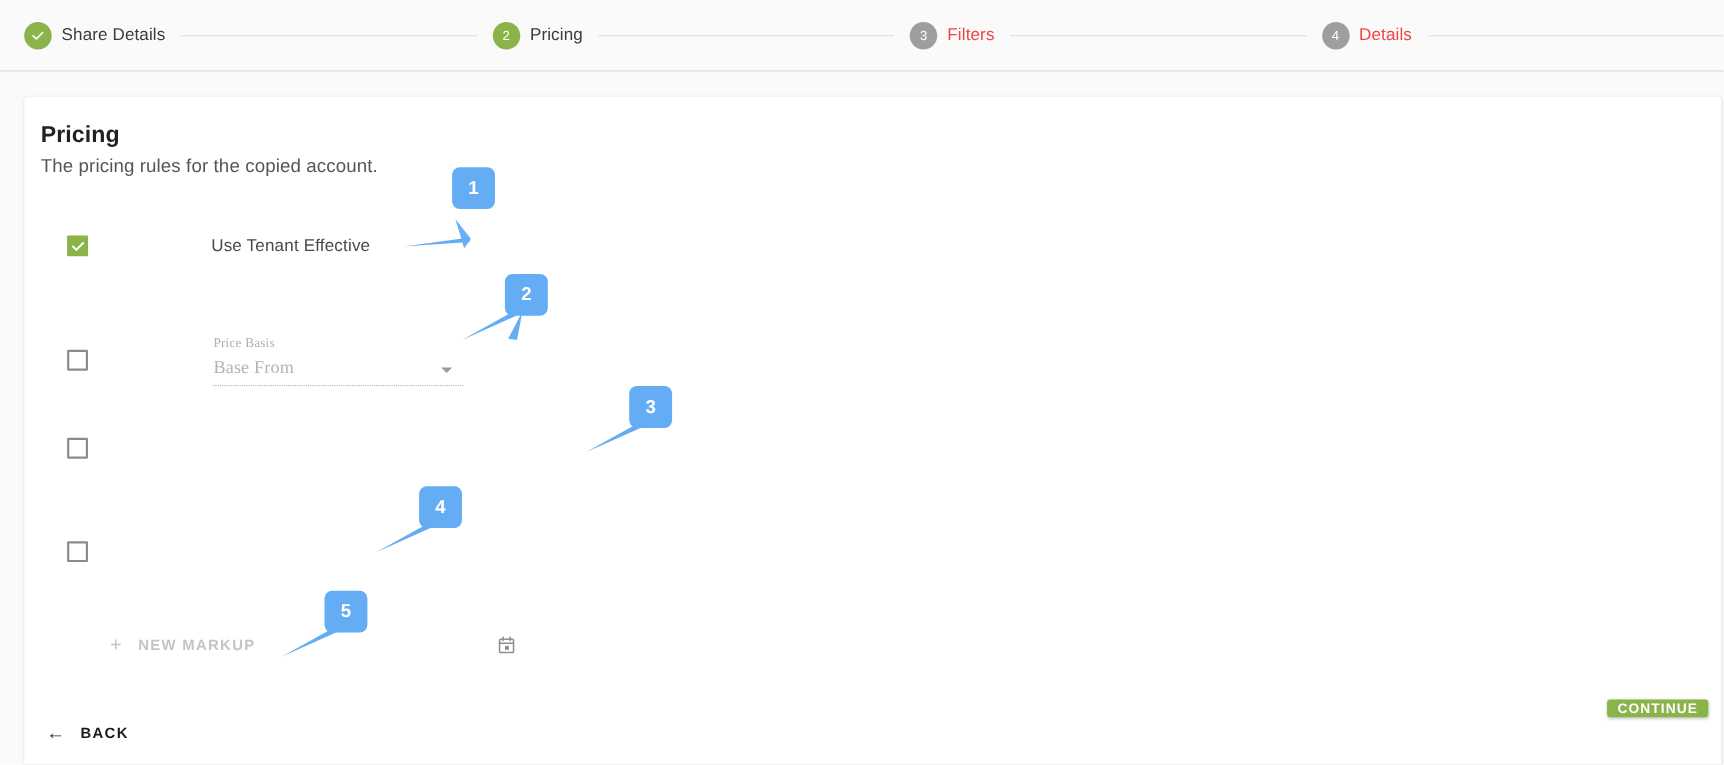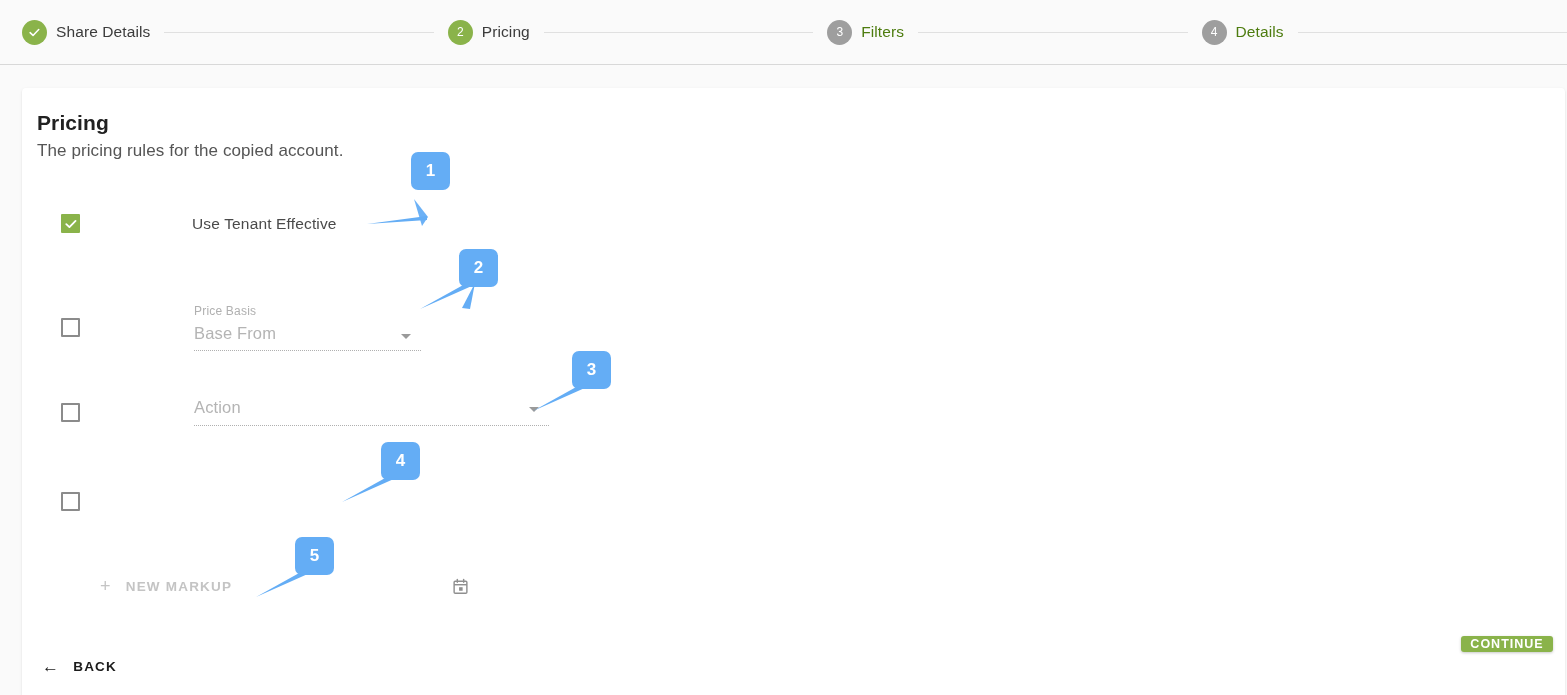--- a/index.html
+++ b/index.html
@@ -31,21 +31,21 @@
     flex:0 0 auto;
     font-family:"Liberation Sans",sans-serif;
   }
   .step-circle.done{background:#8ab34a;}
   .step-circle.active{background:#8ab34a;}
   .step-circle.todo{background:#9e9e9e;}
   .step-label{
     margin-left:9px;font-size:15.5px;color:#3b3b3b;letter-spacing:.1px;
     white-space:nowrap;
   }
-  .step-label.muted{color:#4d7c0f;}
+  .step-label.muted{color:#ef4444;}
   .step-line{flex:1 1 auto;height:1px;background:#e0e0e0;min-width:20px;}
   .check-glyph{display:block;width:13px;height:13px;}
 
   
   .card{
     position:absolute;left:22px;top:88px;
     width:1543px;height:607px;
     background:#ffffff;
     border-radius:4px 4px 0 0;
     box-shadow:0 1px 3px rgba(0,0,0,.10),0 1px 1px rgba(0,0,0,.05);
@@ -71,21 +71,21 @@
   .cb.checked{background:#8ab34a;border:2px solid #8ab34a;border-radius:1px;
     display:flex;align-items:center;justify-content:center;}
   .cb.checked svg{width:14px;height:14px;display:block;}
 
   .plain-label{
     font-size:15.5px;color:#4a4a4a;letter-spacing:.15px;white-space:nowrap;
   }
 
   
   .field{
-    position:relative;box-sizing:border-box;
+    position:relative;box-sizing:border-box;font-family:Liberation Serif, serif;
   }
   .field .flabel{
     position:absolute;left:0;top:0;
     font-size:12px;color:#b0b0b0;letter-spacing:.2px;
   }
   .field .fvalue{
     position:absolute;left:0;
     font-size:16.5px;color:#b4b4b4;letter-spacing:.15px;white-space:nowrap;
   }
   .field .fline{
@@ -209,25 +209,20 @@
     <div class="field" style="margin-left:114px;width:227px;height:47px;">
       <span class="flabel">Price Basis</span>
       <span class="fvalue" style="top:20px;">Base From</span>
       <span class="arrow" style="right:10px;top:30px;"></span>
       <span class="fline"></span>
     </div>
   </div>
 
   <div class="row" style="top:310px;left:39px;">
     <div class="cb unchecked"></div>
-    <div class="field" style="margin-left:114px;width:355px;height:28px;">
-      <span class="fvalue" style="top:0px;">Action</span>
-      <span class="arrow" style="right:10px;top:9px;"></span>
-      <span class="fline"></span>
-    </div>
   </div>
 
   <div class="row" style="top:404px;left:39px;">
     <div class="cb unchecked"></div>
   </div>
 
   <svg class="cal-icon" style="left:430px;top:490px;width:17px;height:17px;" viewBox="0 0 24 24">
     <rect x="3" y="4.5" width="18" height="17" rx="1.5" fill="none" stroke="#8f8f8f" stroke-width="2"></rect>
     <line x1="3" y1="9.5" x2="21" y2="9.5" stroke="#8f8f8f" stroke-width="2"></line>
     <line x1="7.5" y1="2" x2="7.5" y2="6" stroke="#8f8f8f" stroke-width="2" stroke-linecap="round"></line>

